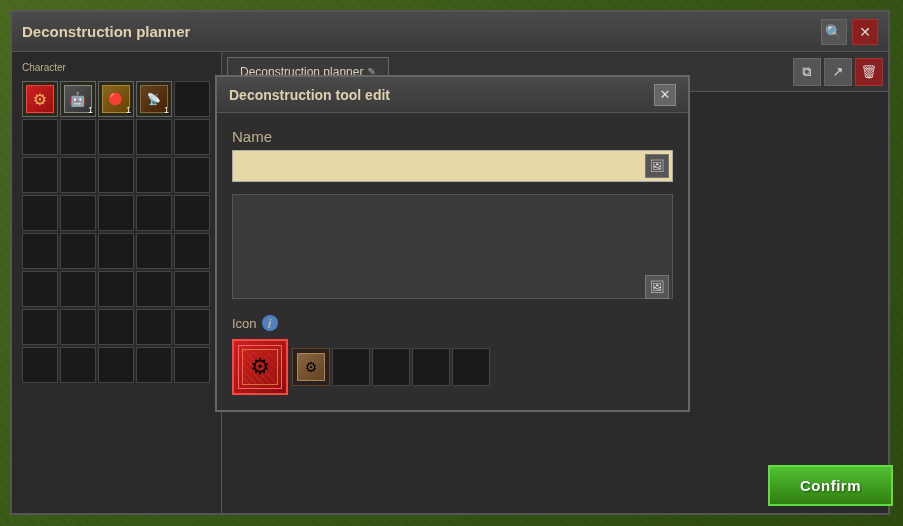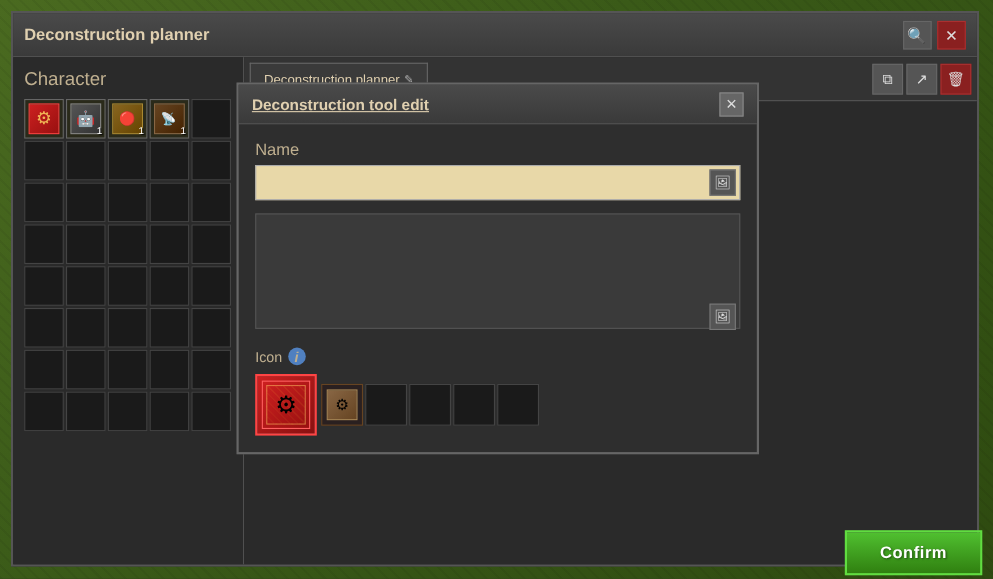--- a/index.html
+++ b/index.html
@@ -80,21 +80,21 @@
     
     .left-panel {
       width: 210px;
       background: #2a2a2a;
       border-right: 1px solid #555;
       padding: 10px;
     }
 
     .panel-label {
       color: #c0b090;
-      font-size: 17px;
+      font-size: 10px;
       margin-bottom: 8px;
     }
 
     .inventory-grid {
       display: grid;
       grid-template-columns: repeat(5, 36px);
       gap: 2px;
     }
 
     .inv-cell {
@@ -292,21 +292,20 @@
       align-items: center;
       justify-content: space-between;
       padding: 0 12px;
       border-bottom: 1px solid #555;
     }
 
     .dialog-title {
       color: #e0d0b0;
       font-size: 14px;
       font-weight: bold;
-      text-decoration: underline;
     }
 
     .dialog-close {
       width: 22px;
       height: 22px;
       background: #666;
       border: 1px solid #888;
       color: #ddd;
       cursor: pointer;
       display: flex;
@@ -494,21 +493,21 @@
       border: 1px solid #aa8855;
       display: flex;
       align-items: center;
       justify-content: center;
       font-size: 14px;
     }
 
     
     .confirm-bar {
       position: absolute;
-      bottom: 3px;
+      bottom: 20px;
       right: 10px;
       z-index: 25;
     }
 
     .confirm-btn {
       background: linear-gradient(180deg, #50c030 0%, #308010 100%);
       border: 2px solid #60dd40;
       color: #fff;
       font-size: 15px;
       font-weight: bold;

